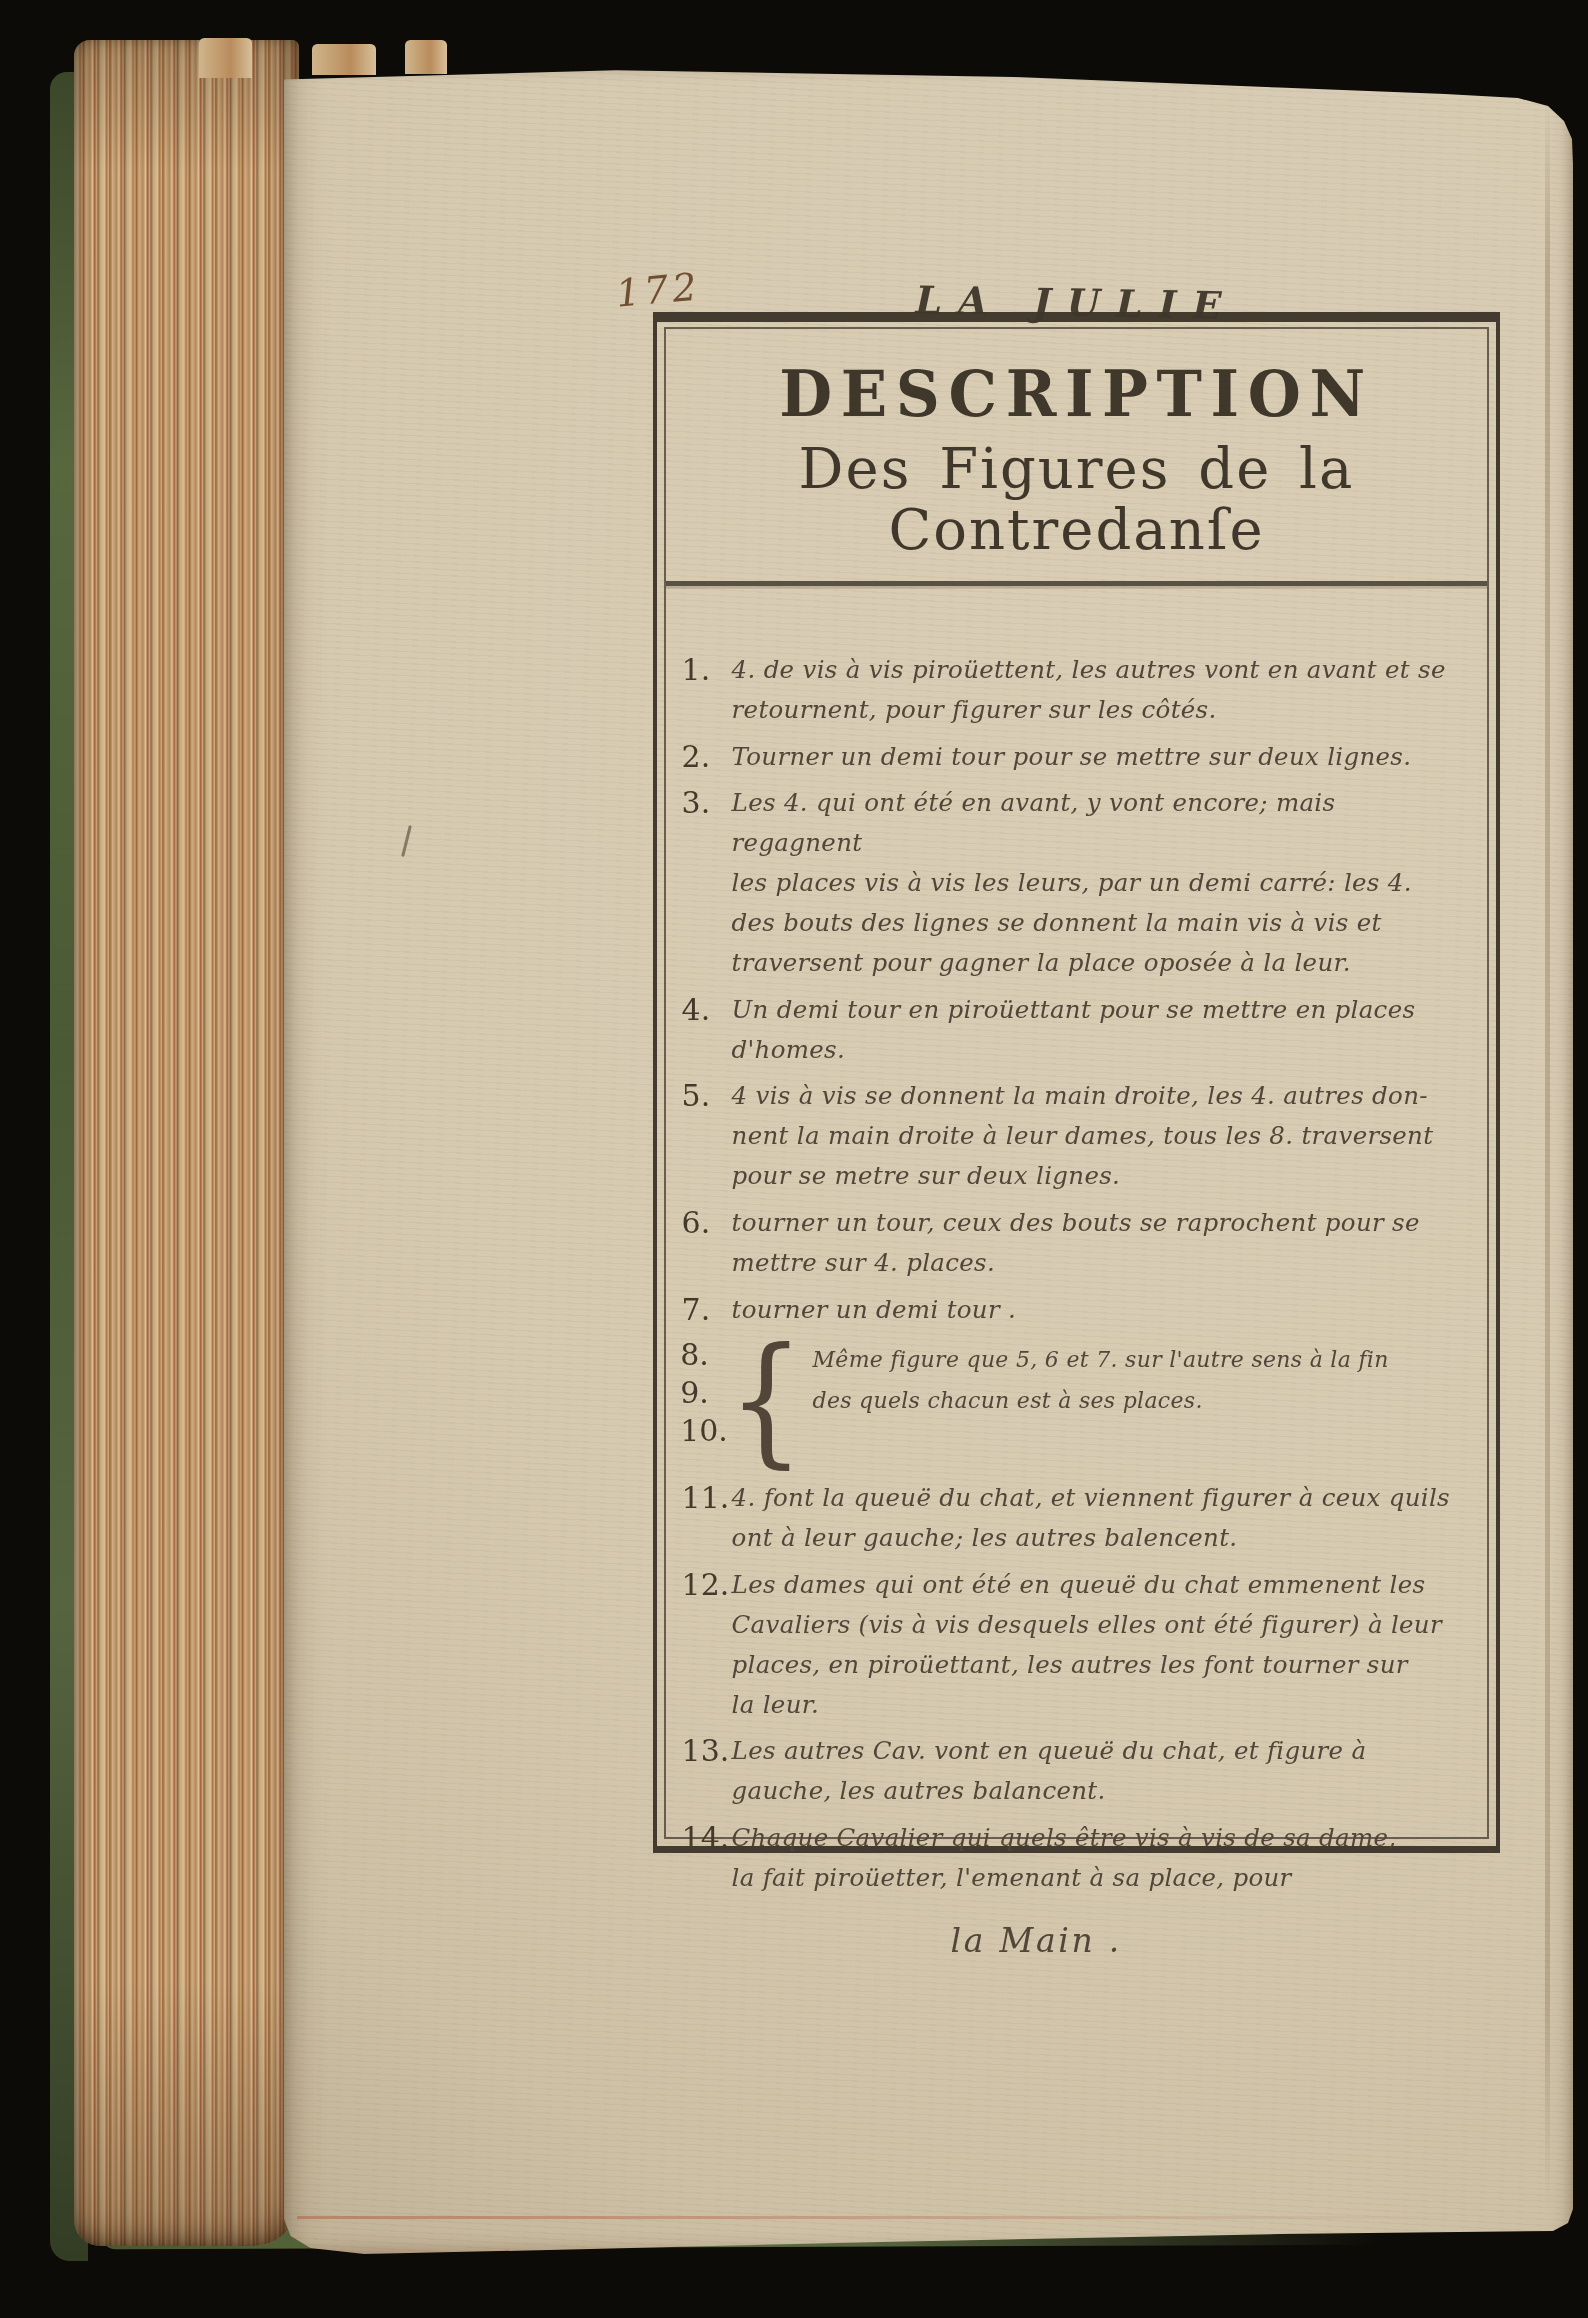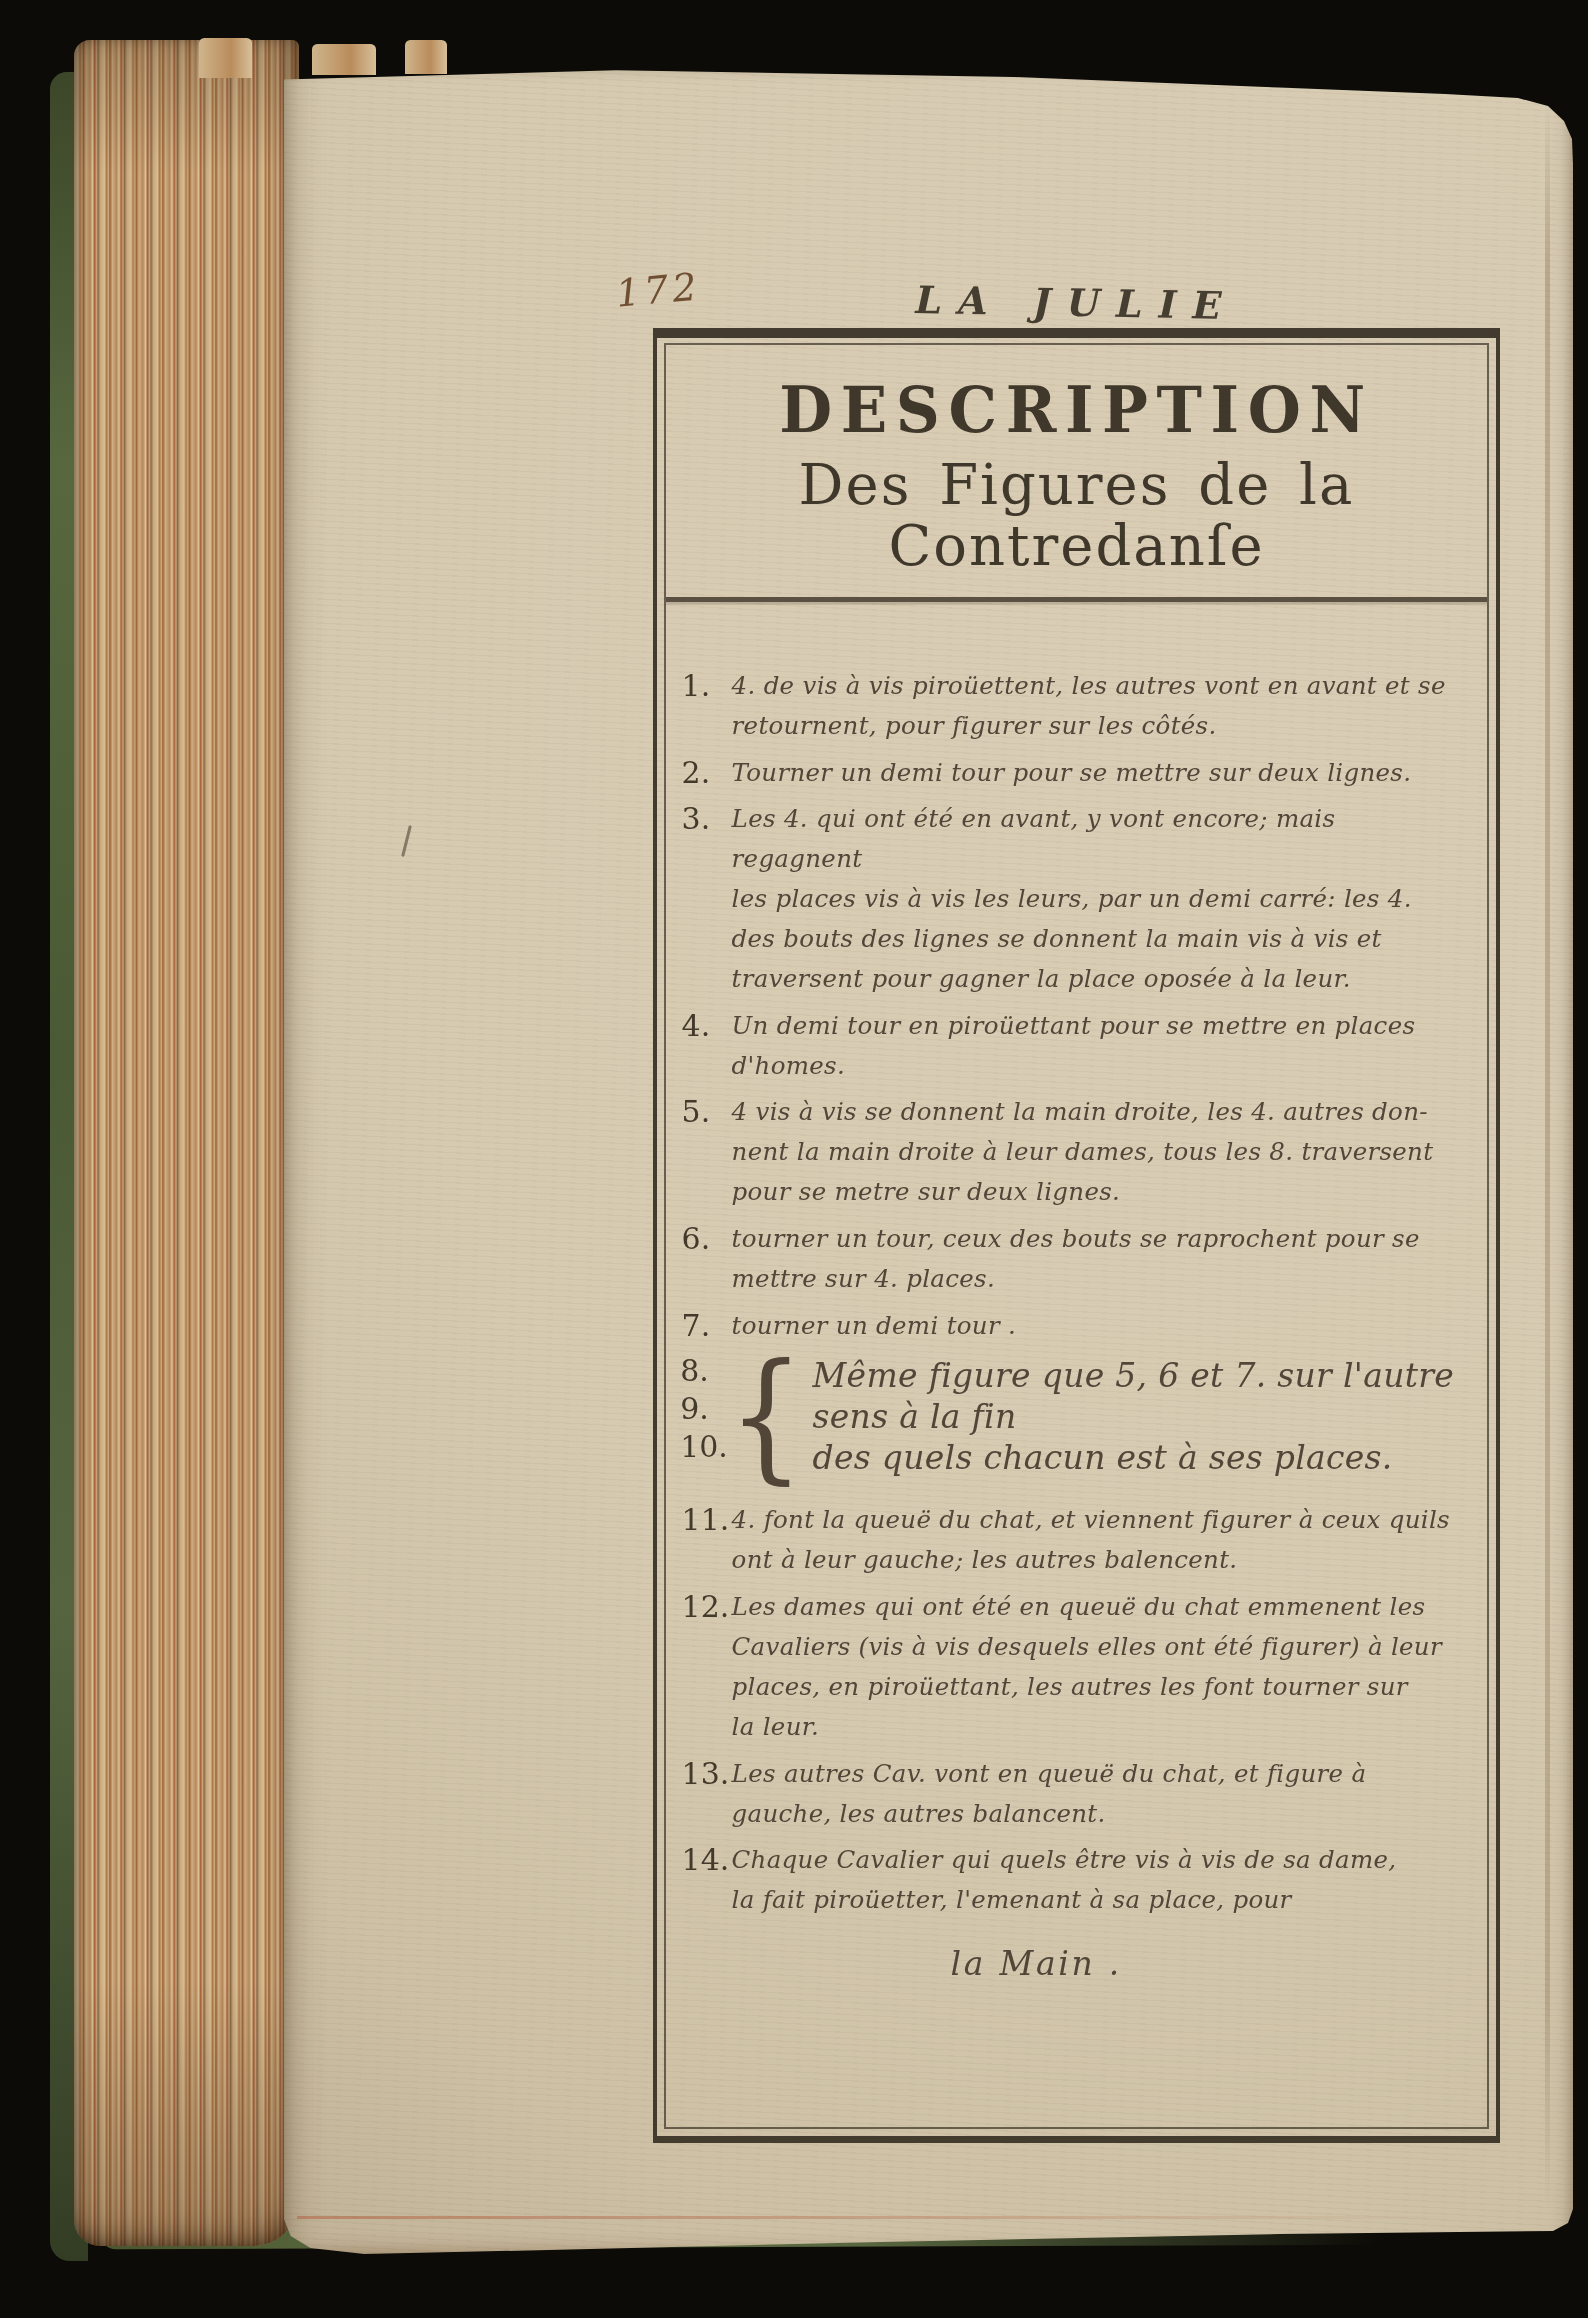--- a/index.html
+++ b/index.html
@@ -76,21 +76,21 @@
   .page-number{position:absolute;left:332px;top:207px;
     font-style:italic;font-size:38px;letter-spacing:4px;color:var(--ink-number);
     transform:rotate(-5deg);}
 
   
   .running-title{position:absolute;left:369px;top:219px;width:847px;text-align:center;
     font-style:italic;font-weight:700;font-size:38px;letter-spacing:16px;
     color:var(--ink-print);transform:rotate(1.1deg);opacity:.92;}
 
   
-  .frame{position:absolute;left:369px;top:267px;width:847px;height:1815px;
+  .frame{position:absolute;left:369px;top:251px;width:847px;height:1541px;
     border:solid var(--ink-frame);border-width:10.6px 4.6px 7.3px 4.6px;box-sizing:border-box;
     opacity:.96;}
   .frame-inner{position:absolute;inset:5.3px 6.6px 6.6px 6.6px;border:2px solid rgba(62,54,42,.75);
     display:flex;flex-direction:column;}
   .box-head{padding-top:34px;}
   .box-title{text-align:center;font-weight:700;font-size:61px;line-height:1;
     letter-spacing:8.6px;color:var(--ink-print);transform:scaleY(1.04);}
   .box-subtitle{text-align:center;font-size:56px;line-height:1.1;margin-top:13.3px;
     letter-spacing:2px;word-spacing:8px;color:var(--ink-print);}
   .title-rule{height:5.3px;background:rgba(62,54,42,.85);margin-top:20px;
@@ -101,21 +101,21 @@
   .item{display:flex;margin-bottom:6.6px;}
   .item .num{flex:0 0 50px;font-size:30px;line-height:40px;color:#3f3526;padding-left:2.7px;}
   .item .txt{flex:1;font-style:italic;font-size:24.5px;line-height:40px;
     color:var(--ink-hand);white-space:pre-line;letter-spacing:0.3px;}
   .item-group{display:flex;margin:0 0 22.5px;}
   .group-nums{flex:0 0 41px;display:flex;flex-direction:column;
     font-size:30px;line-height:38px;color:#3f3526;padding-left:1.3px;}
   .group-nums span{display:block;}
   .group-brace{flex:0 0 29px;font-size:133px;line-height:118px;font-weight:400;
     color:var(--ink-hand);transform:scale(.9,1.05);transform-origin:left top;margin-top:1.3px;}
-  .group-txt{font-style:italic;font-size:33px;line-height:41px;color:var(--ink-hand);
+  .group-txt{font-style:italic;font-size:22px;line-height:41px;color:var(--ink-hand);
     white-space:pre-line;letter-spacing:0.3px;margin-top:2.7px;}
 
   .footer-note{margin:17px 0 0 285px;font-style:italic;font-size:33px;
     letter-spacing:2.7px;color:var(--ink-hand);}
 </style>
 </head>
 <body>
 
 <div class="stage">
 

